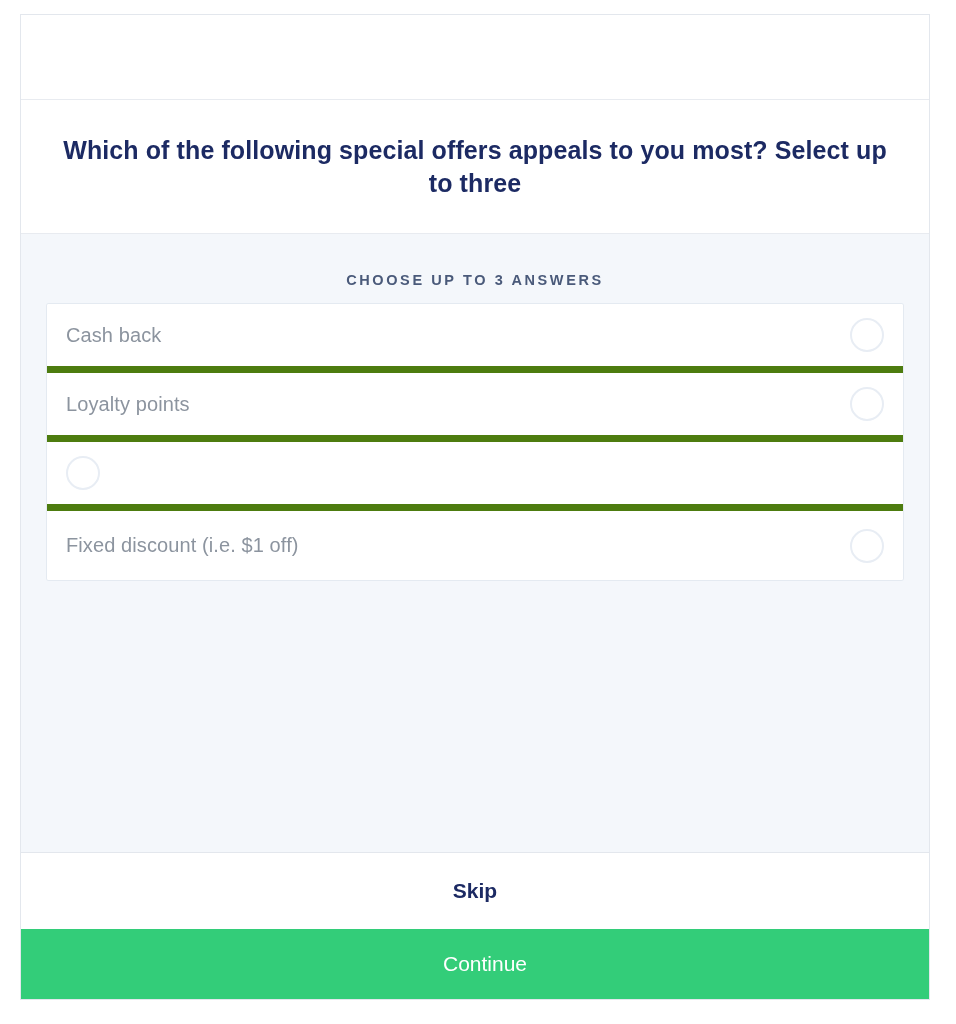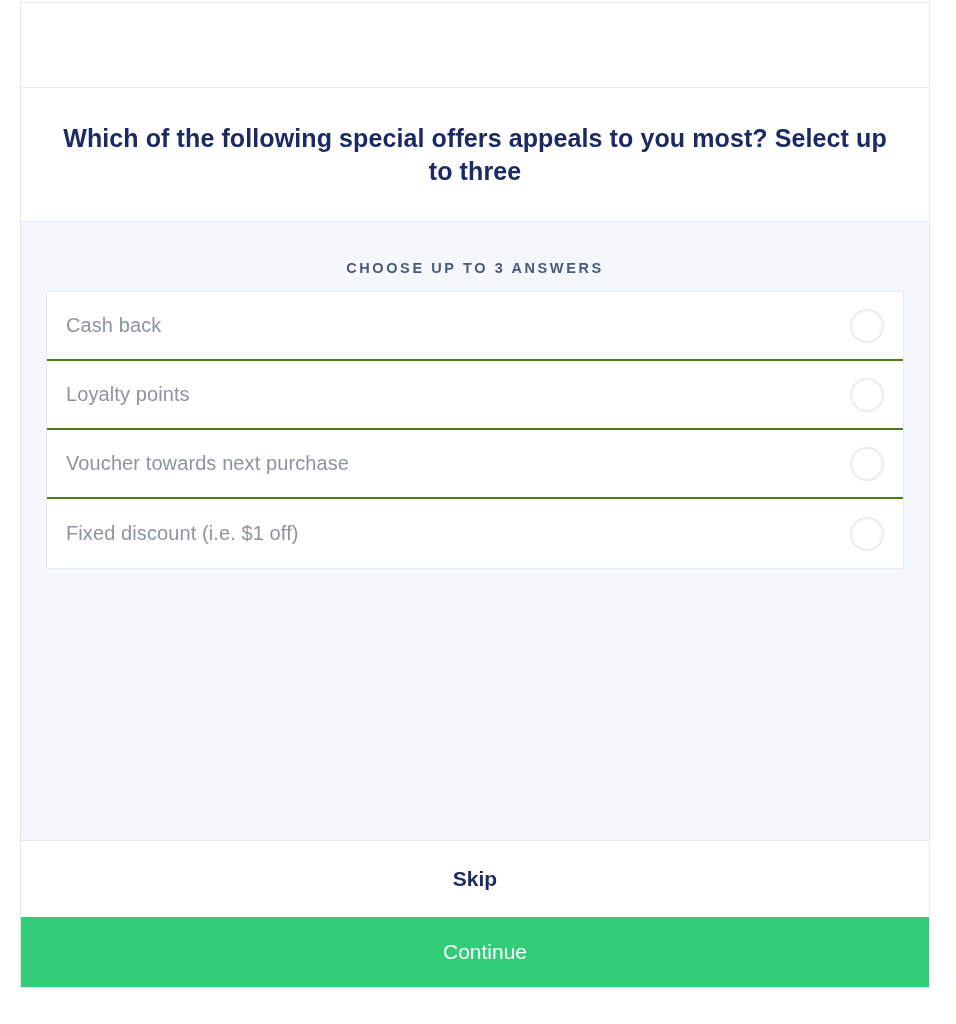--- a/index.html
+++ b/index.html
@@ -11,21 +11,21 @@
     overflow: hidden;
   }
   body {
     font-family: "Liberation Sans", sans-serif;
     -webkit-font-smoothing: antialiased;
   }
 
   #survey-card {
     position: absolute;
     left: 20px;
-    top: 2px;
+    top: 14px;
     width: 910px;
     height: 986px;
     background: #ffffff;
     border: 1px solid #e3e7ed;
     box-sizing: border-box;
     display: flex;
     flex-direction: column;
     overflow: hidden;
   }
 
@@ -88,21 +88,21 @@
   }
 
   .option-row {
     height: 69px;
     display: flex;
     align-items: center;
     justify-content: space-between;
     padding: 0 19px 0 19px;
     box-sizing: border-box;
     background: #ffffff;
-    border-bottom: 2px solid #4d7c0f;
+    border-bottom: 7px solid #4d7c0f;
     cursor: pointer;
   }
   .option-row:last-child { border-bottom: none; }
 
   .option-row.selected {
     background: #4da2f3;
     border-bottom: 1px solid #4da2f3;
   }
 
   .option-label {
@@ -185,21 +185,20 @@
     <div class="options-list" id="options-list">
         <div class="option-row">
           <span class="option-label">Cash back</span>
           <span class="option-check"></span>
         </div>
         <div class="option-row">
           <span class="option-label">Loyalty points</span>
           <span class="option-check"></span>
         </div>
         <div class="option-row">
-          <span class="option-label">Voucher towards next purchase</span>
           <span class="option-check"></span>
         </div>
         <div class="option-row">
           <span class="option-label">Fixed discount (i.e. $1 off)</span>
           <span class="option-check"></span>
         </div>
       </div>
   </div>
 
   <div class="skip-block">

